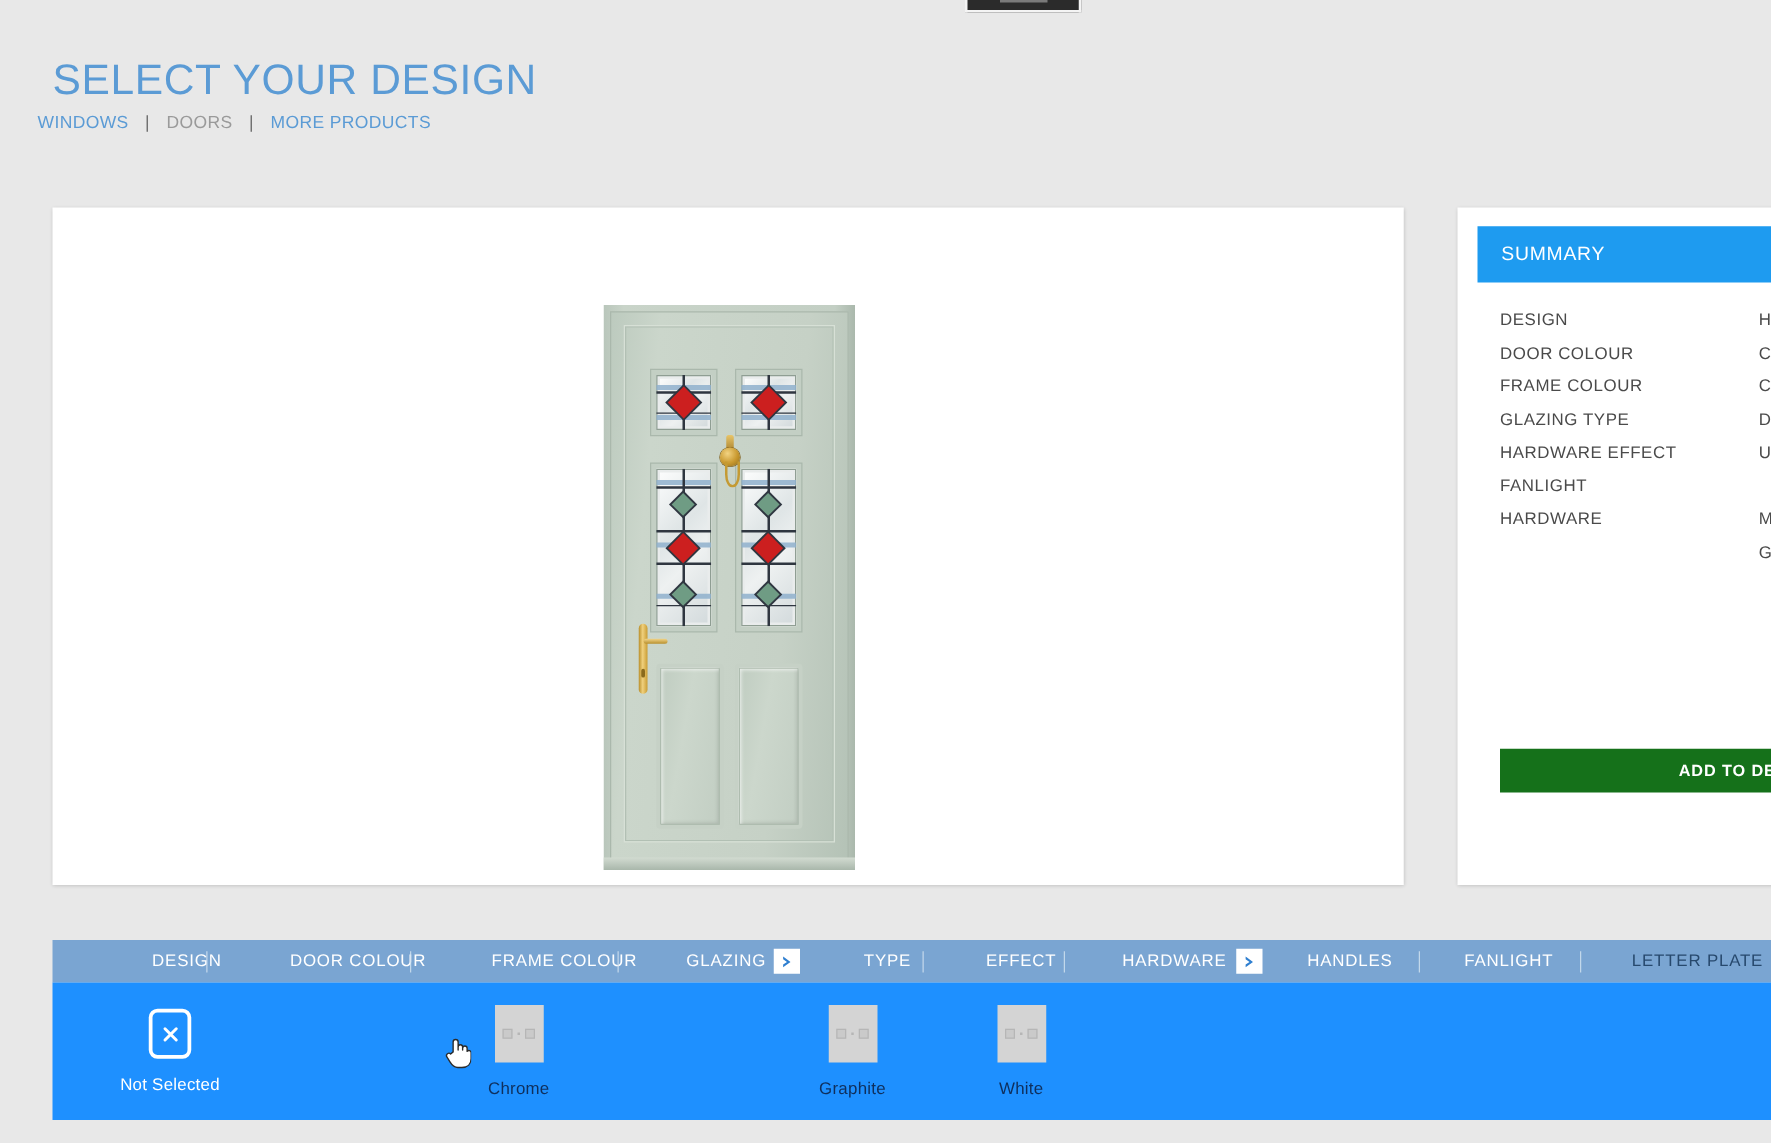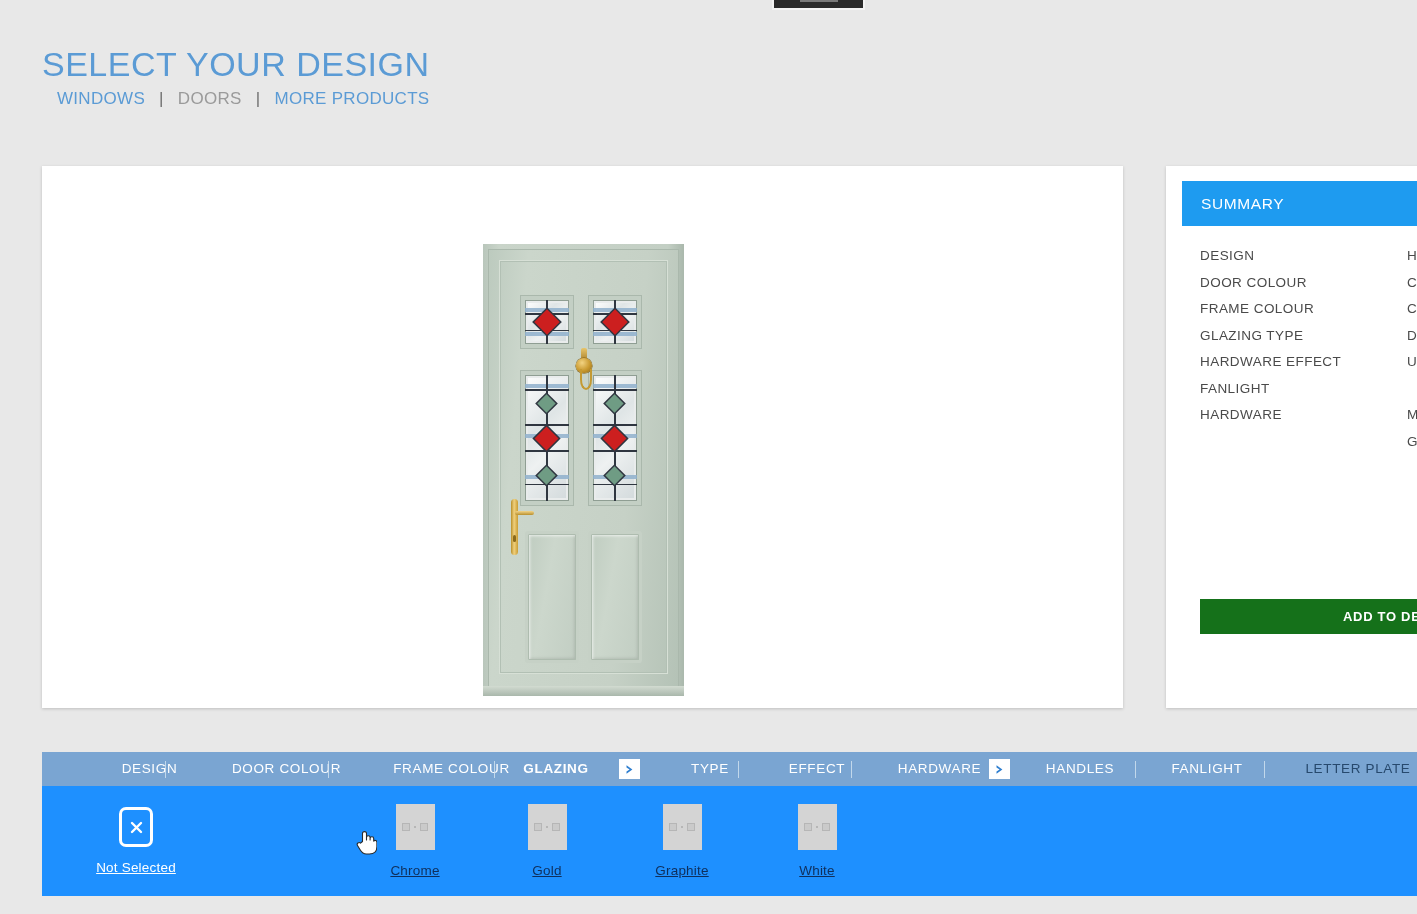--- a/index.html
+++ b/index.html
@@ -17,22 +17,22 @@
   #top-bar-stub .line{
     position:absolute;left:26px;top:13px;width:38px;height:3px;background:#7a7a7a;
   }
   
   #page-title{
     position:absolute;left:42px;top:45px;
     font-size:34px;color:#5b9bd5;font-weight:400;letter-spacing:.5px;
     white-space:nowrap;
   }
   #breadcrumb{
-    position:absolute;left:57px;top:89px;
-    font-size:17px;letter-spacing:.3px;white-space:nowrap;
+    position:absolute;left:30px;top:89px;
+    font-size:14px;letter-spacing:.3px;white-space:nowrap;
   }
   #breadcrumb .crumb{color:#5b9bd5;cursor:pointer;}
   #breadcrumb .crumb.inactive{color:#9a9a9a;}
   #breadcrumb .sep{color:#6f6f6f;margin:0 9px;}
   
   #preview-card{
     position:absolute;left:42px;top:166px;width:1081px;height:542px;
     background:#fff;box-shadow:0 1px 3px rgba(0,0,0,.18);
   }
   
@@ -179,21 +179,20 @@
     display:flex;align-items:center;justify-content:center;
   }
   .sw-ph{display:flex;gap:4px;align-items:center;opacity:.5;}
   .sw-ph i{
     display:block;width:6px;height:6px;border:1px solid #9a9a9a;background:#c2c2c2;
   }
   .sw-ph b{display:block;width:2px;height:2px;background:#9a9a9a;}
   .sw-label{
     margin-top:13px;font-size:13.5px;color:#0f2f5c;letter-spacing:.2px;
     white-space:nowrap;
-    text-decoration:underline;
   }
   
   .ns-icon{
     width:34px;height:40px;margin:3px auto 0;
     border:3px solid #ffffff;border-radius:7px;
     display:flex;align-items:center;justify-content:center;
     box-sizing:border-box;
   }
   .ns-icon svg{display:block;}
   .sw-label.light{color:#ffffff;}
@@ -328,21 +327,21 @@
   <button id="add-to-design">ADD TO DESIGN</button>
 </div>
 
 <div id="tab-strip">
   <div class="tab" style="left:45px;width:125px;">DESIGN</div>
   <div class="tdiv" style="left:123px;"></div>
   <div class="tab" style="left:142px;width:205px;">DOOR COLOUR</div>
   <div class="tdiv" style="left:286px;"></div>
   <div class="tab" style="left:307px;width:205px;">FRAME COLOUR</div>
   <div class="tdiv" style="left:452px;"></div>
-  <div class="tab" style="left:449px;width:130px;font-weight:bold;">GLAZING</div>
+  <div class="tab" style="left:474px;width:130px;">GLAZING</div>
   <div class="navbtn" style="left:577px;">
     <svg width="11" height="11" viewBox="0 0 11 11">
       <path d="M2.5 1.2 L8.4 5.5 L2.5 9.8 L2.5 7.6 L5.6 5.5 L2.5 3.4 Z" fill="#2f7fd0"></path>
     </svg>
   </div>
   <div class="tab" style="left:603px;width:130px;">TYPE</div>
   <div class="tdiv" style="left:696px;"></div>
   <div class="tab" style="left:710px;width:130px;">EFFECT</div>
   <div class="tdiv" style="left:809px;"></div>
   <div class="tab" style="left:822px;width:151px;">HARDWARE</div>
@@ -373,30 +372,20 @@
     <div class="sw-img">
       <span class="sw-ph">
           <i></i>
           <b></b>
           <i></i>
         </span>
     </div>
     <div class="sw-label">Chrome</div>
   </div>
 
-  <div class="swatch" style="left:445px;">
-    <div class="sw-img">
-      <span class="sw-ph">
-          <i></i>
-          <b></b>
-          <i></i>
-        </span>
-    </div>
-    <div class="sw-label">Gold</div>
-  </div>
 
   <div class="swatch" style="left:715px;">
     <div class="sw-img">
       <span class="sw-ph">
           <i></i>
           <b></b>
           <i></i>
         </span>
     </div>
     <div class="sw-label">White</div>

